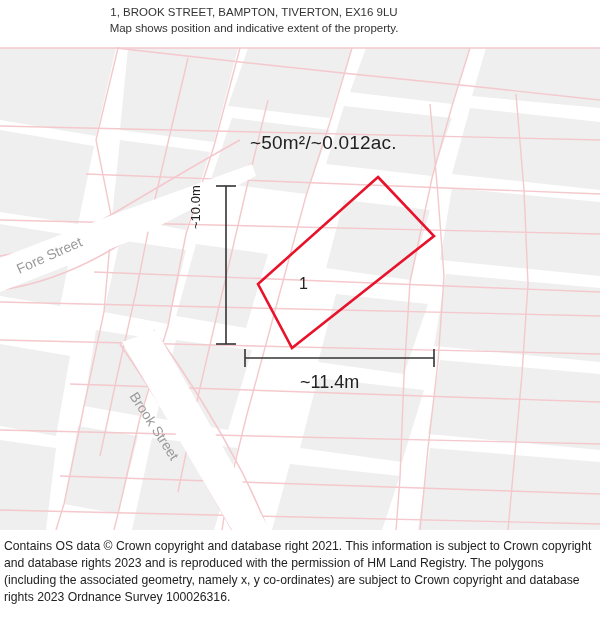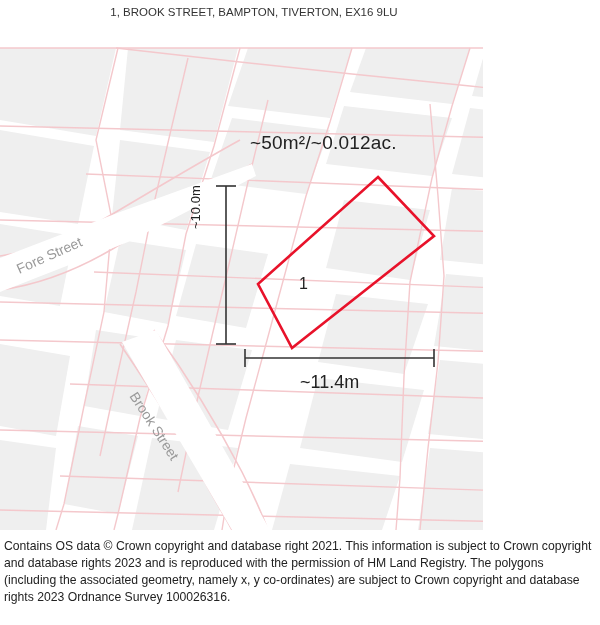--- a/index.html
+++ b/index.html
@@ -38,21 +38,21 @@
   .header .subtitle {
     font-size: 11.5px;
     color: #333333;
     line-height: 16px;
   }
   
   .map-area {
     position: absolute;
     top: 44px;
     left: 0;
-    width: 483px;
+    width: 600px;
     height: 486px;
     background: #ffffff;
     overflow: hidden;
     text-align: center;
   }
   .map-svg {
     position: absolute;
     top: 0;
     left: 0;
   }
@@ -124,20 +124,21 @@
     color: #222222;
   }
 </style>
 </head>
 <body>
 
 <div class="page">
 
   <div class="header">
     <div class="title">1, BROOK STREET, BAMPTON, TIVERTON, EX16 9LU</div>
+    <div class="subtitle">Map shows position and indicative extent of the property.</div>
   </div>
 
   <div class="map-area">
     <svg class="map-svg" width="600" height="486" viewBox="0 0 600 486">
 
       <rect x="0" y="0" width="600" height="486" fill="#ffffff"></rect>
 
       <g fill="#efefef" stroke="none">
         <polygon points="0,4 116,4 96,92 0,76"></polygon>
         <polygon points="0,86 94,102 78,180 0,168"></polygon>

